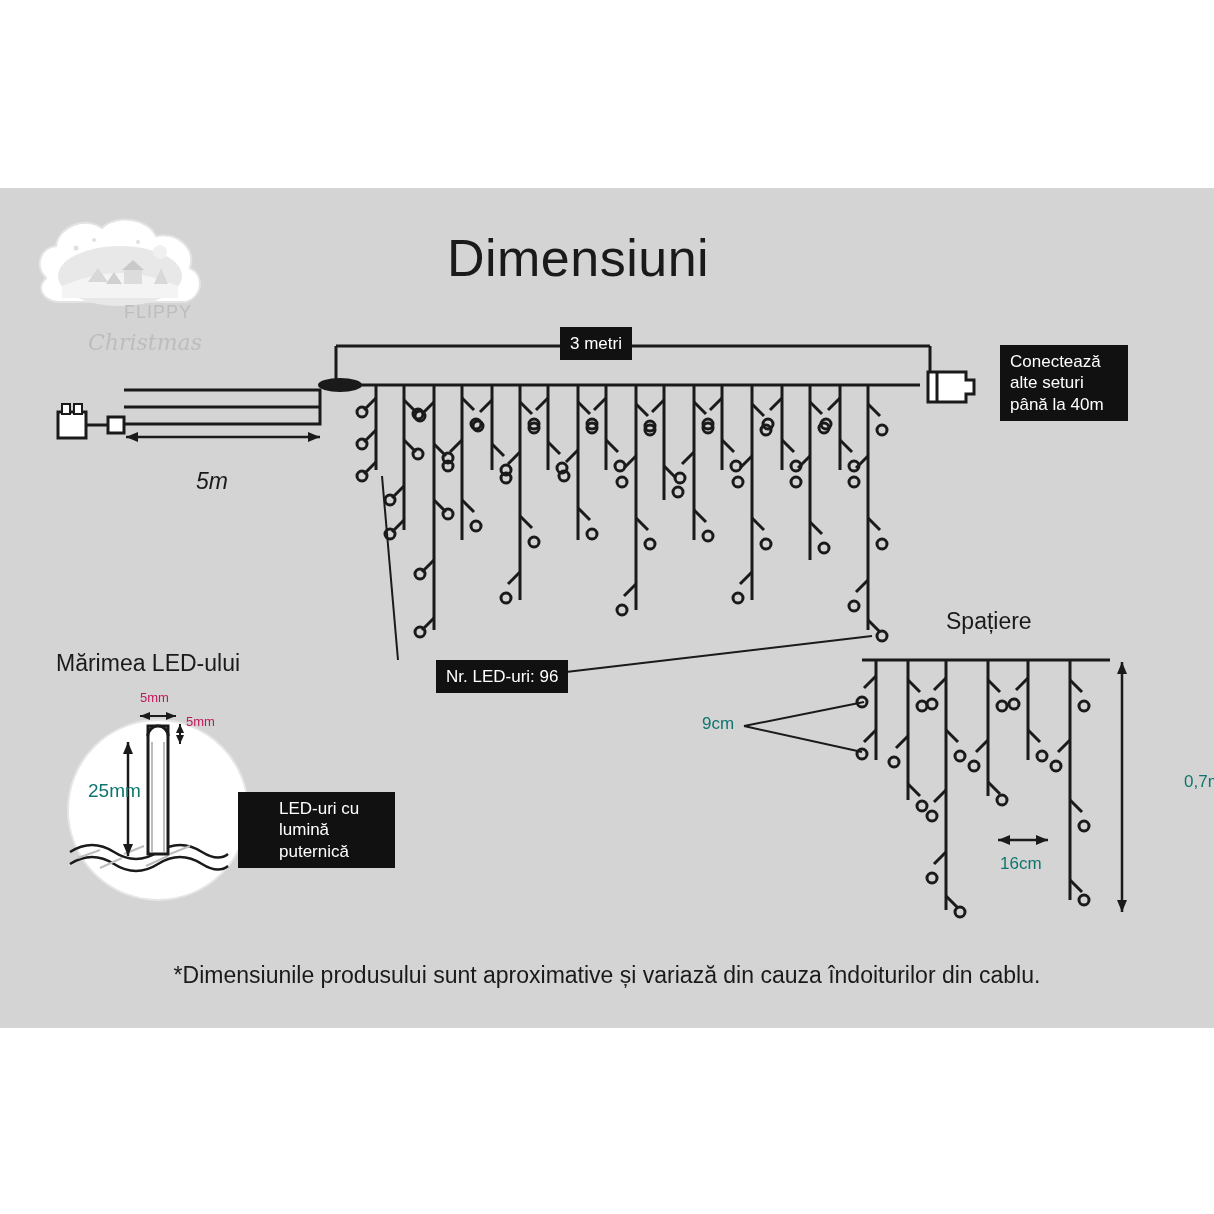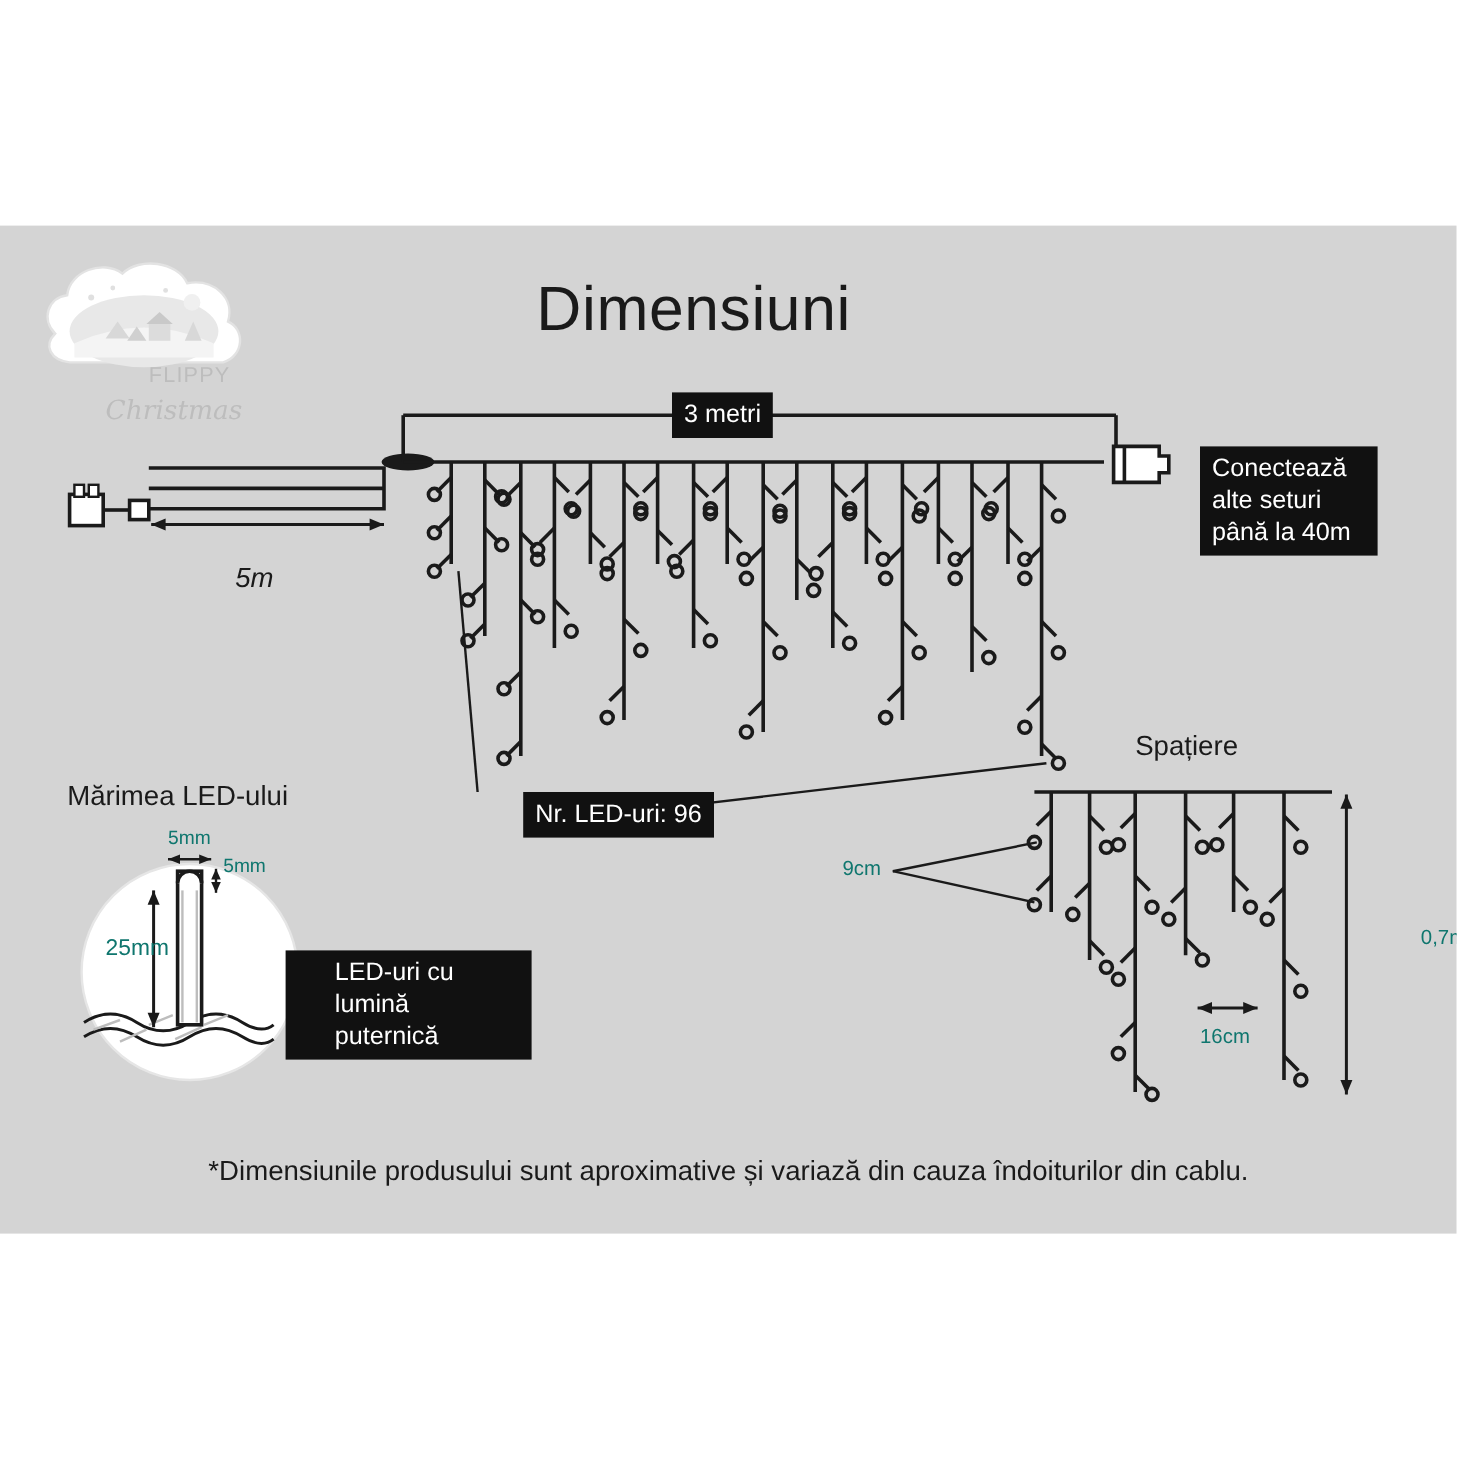--- a/index.html
+++ b/index.html
@@ -33,41 +33,41 @@
     font-size: 52px;
     color: #1a1a1a;
     letter-spacing: 0.5px;
   }
 
   
   .tag {
     position: absolute;
     background: #111111;
     color: #ffffff;
-    font-size: 21px;
+    font-size: 17px;
     line-height: 1.25;
     padding: 6px 10px;
     white-space: pre-line;
   }
   .tag.center { text-align: center; }
 
   .plainlabel {
     position: absolute;
     color: #0f766e;
     font-size: 17px;
   }
   .biglabel {
     position: absolute;
     color: #1a1a1a;
     font-size: 23px;
   }
   .smalllabel {
     position: absolute;
-    color: #0f766e;
-    font-size: 16px;
+    color: #be185d;
+    font-size: 13px;
   }
   .footnote {
     position: absolute;
     left: 0; top: 962px;
     width: 1214px;
     text-align: center;
     font-size: 23px;
     color: #1a1a1a;
   }
   
@@ -372,25 +372,25 @@
         <polygon points="180,744 176,735 184,735" fill="#1a1a1a" stroke="none"></polygon>
 
         <line x1="128" y1="742" x2="128" y2="856" stroke-width="2.5"></line>
         <polygon points="128,742 123,754 133,754" fill="#1a1a1a" stroke="none"></polygon>
         <polygon points="128,856 123,844 133,844" fill="#1a1a1a" stroke="none"></polygon>
       </g>
     </svg>
   </div>
 
   <div class="tag center" style="left:560px; top:327px;">3 metri</div>
-  <div class="tag" style="left:1000px; top:372px; width:148px;">Conectează
+  <div class="tag" style="left:1000px; top:345px; width:128px;">Conectează
 alte seturi
 până la 40m</div>
   <div class="tag" style="left:418px; top:660px;margin-left:18px;">Nr. LED-uri: 96</div>
-  <div class="tag" style="left:238px; top:792px; width:205px;padding-left:41px;">LED-uri cu lumină
+  <div class="tag" style="left:238px; top:792px; width:157px;padding-left:41px;">LED-uri cu lumină
 puternică</div>
 
   <div class="biglabel" style="left:196px; top:468px;font-style:italic;">5m</div>
   <div class="biglabel" style="left:56px; top:650px;">Mărimea LED-ului</div>
   <div class="biglabel" style="left:946px; top:608px;">Spațiere</div>
 
   <div class="smalllabel" style="left:140px; top:690px;">5mm</div>
   <div class="smalllabel" style="left:186px; top:714px;">5mm</div>
   <div class="plainlabel" style="left:88px; top:780px; font-size:19px;">25mm</div>
 

